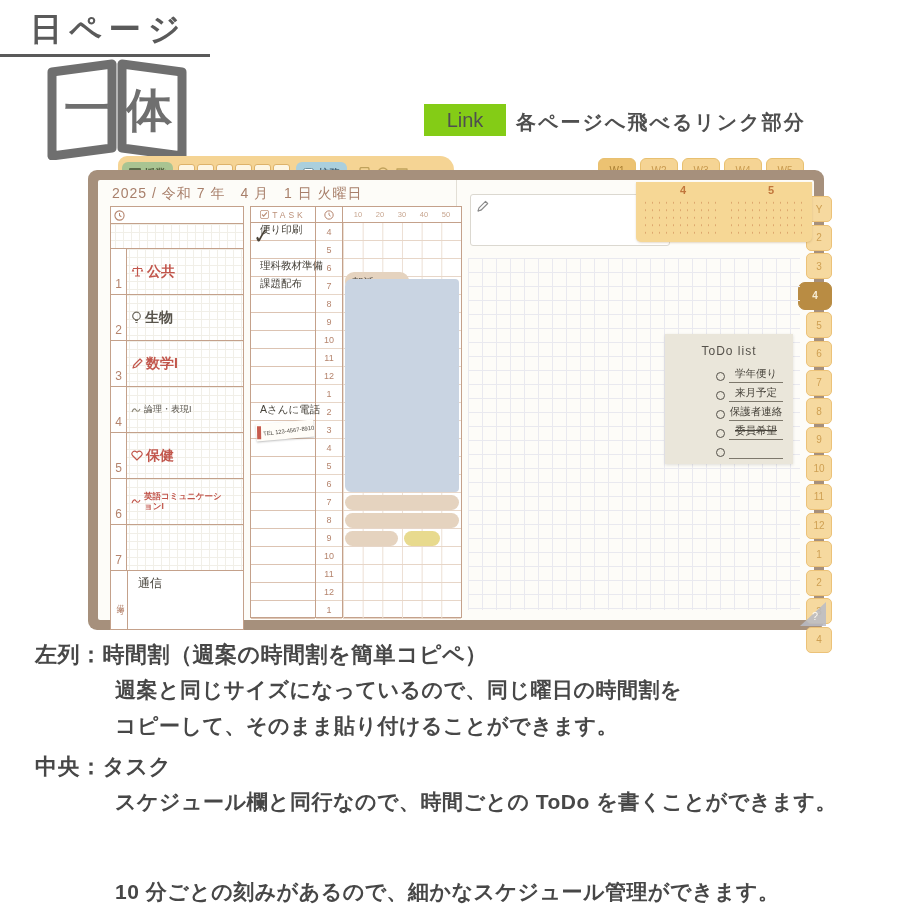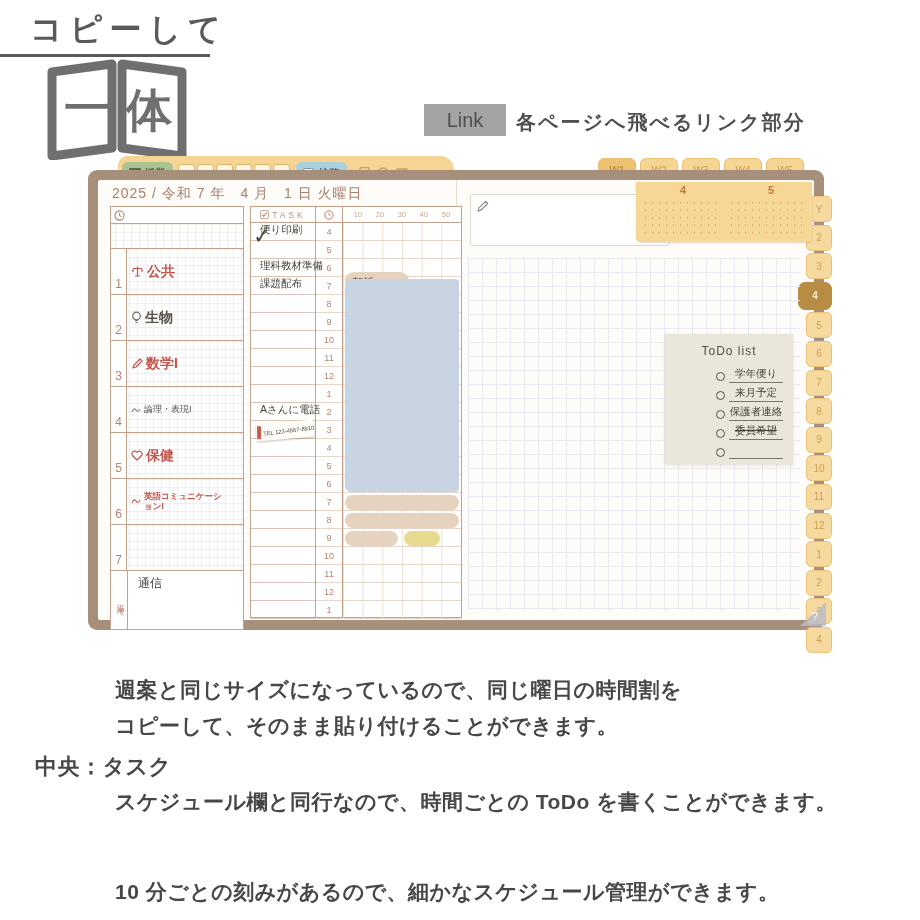--- a/index.html
+++ b/index.html
@@ -8,21 +8,21 @@
   #canvas{position:absolute;inset:0;width:920px;height:920px;}
 
   
   .page-title{position:absolute;left:30px;top:8px;font-size:32px;font-weight:700;
               color:#5a5a5a;letter-spacing:7px;}
   .title-underline{position:absolute;left:0;top:54px;width:210px;height:3px;background:#5a5a5a;}
   .book-icon{position:absolute;left:42px;top:58px;width:150px;height:102px;}
   .book-char{fill:#6f6f6f;font-size:46px;font-weight:700;}
 
   
-  .link-badge{position:absolute;left:424px;top:104px;width:82px;height:32px;background:#a3a3a3;
+  .link-badge{position:absolute;left:424px;top:104px;width:82px;height:32px;background:#84cc16;
               display:flex;align-items:center;justify-content:center;font-size:20px;color:#4f4f4f;}
   .link-caption{position:absolute;left:516px;top:109px;font-size:20px;color:#4f4f4f;letter-spacing:2px;font-weight:600;}
 
   
   .planner{position:absolute;left:88px;top:154px;width:748px;height:482px;}
   .cover{position:absolute;left:0;top:16px;width:736px;height:460px;background:#a6907c;border-radius:9px;}
   .pages{position:absolute;left:10px;top:26px;width:716px;height:440px;background:#fdfcf8;border-radius:2px;}
   .spine{position:absolute;left:368px;top:26px;width:1px;height:440px;background:#e3dfd6;}
 
   
@@ -145,21 +145,21 @@
   .desc-head{position:absolute;left:35px;font-size:22px;color:#474747;letter-spacing:.5px;font-weight:600;}
   .desc-line{position:absolute;left:115px;font-size:21px;color:#474747;letter-spacing:.5px;font-weight:600;}
 
   svg{display:block;}
 </style>
 </head>
 <body>
 
 <div id="canvas">
 
-  <div class="page-title">コピーして</div>
+  <div class="page-title">日ページ</div>
   <div class="title-underline"></div>
 
   <svg class="book-icon" viewBox="0 0 150 102">
     <path d="M10 14 L70 6 L70 90 L10 98 Z" fill="#ffffff" stroke="#6f6f6f" stroke-width="9" stroke-linejoin="round"></path>
     <path d="M140 14 L80 6 L80 90 L140 98 Z" fill="#ffffff" stroke="#6f6f6f" stroke-width="9" stroke-linejoin="round"></path>
     <text class="book-char" x="22" y="66">一</text>
     <text class="book-char" x="84" y="68">体</text>
   </svg>
 
   <div class="link-badge">Link</div>
@@ -531,20 +531,23 @@
           <span class="todo-text"></span>
         </div>
       </div>
     </div>
 
     <div class="page-curl">
       <span>?</span>
     </div>
   </div>
 
+  <div class="desc-head" style="top:640px;">
+    <span>左列：</span><span>時間割（週案の時間割を簡単コピペ）</span>
+  </div>
   <div class="desc-line" style="top:712px;">コピーして、そのまま貼り付けることができます。</div>
   <div class="desc-line" style="top:676px;">週案と同じサイズになっているので、同じ曜日の時間割を</div>
 
   <div class="desc-head" style="top:752px;">
     <span>中央：</span><span>タスク</span>
   </div>
   <div class="desc-line" style="top:788px;">スケジュール欄と同行なので、時間ごとの ToDo を書くことができます。</div>
 
   <div class="desc-line" style="top:878px;">10 分ごとの刻みがあるので、細かなスケジュール管理ができます。</div>
 

